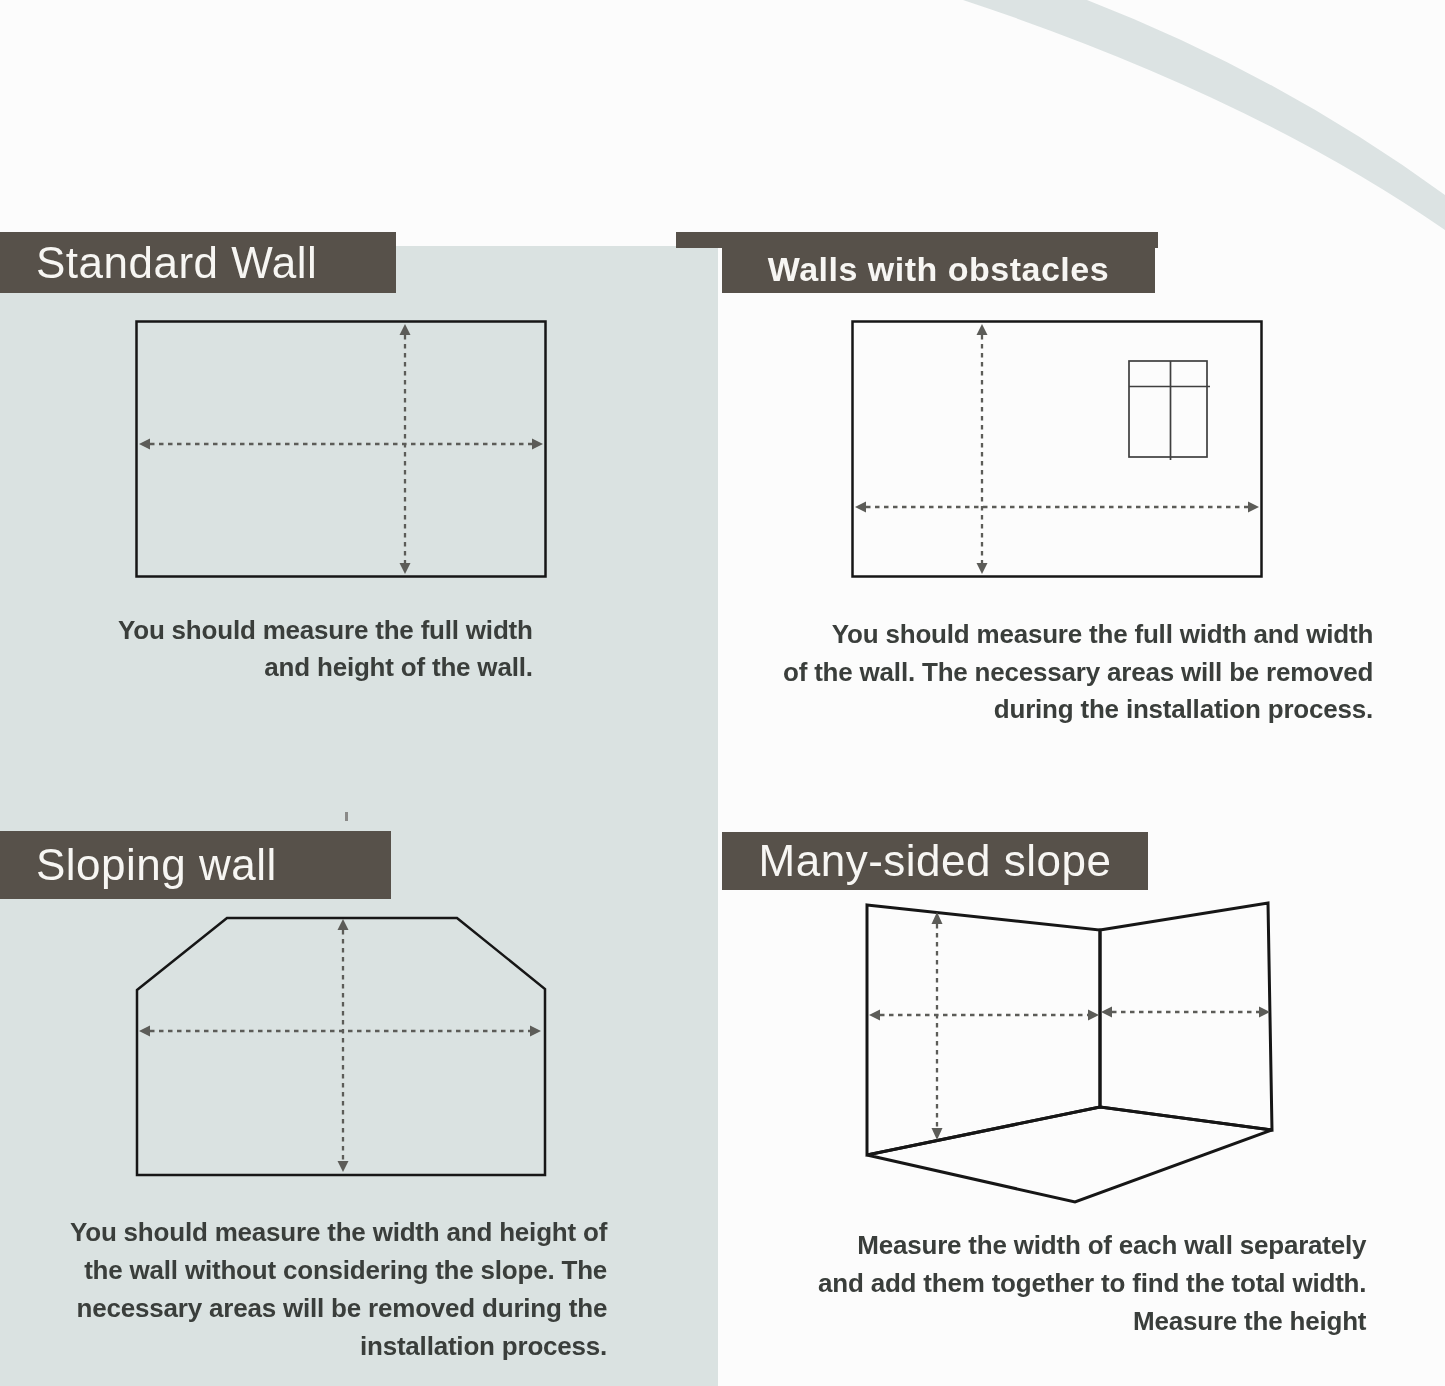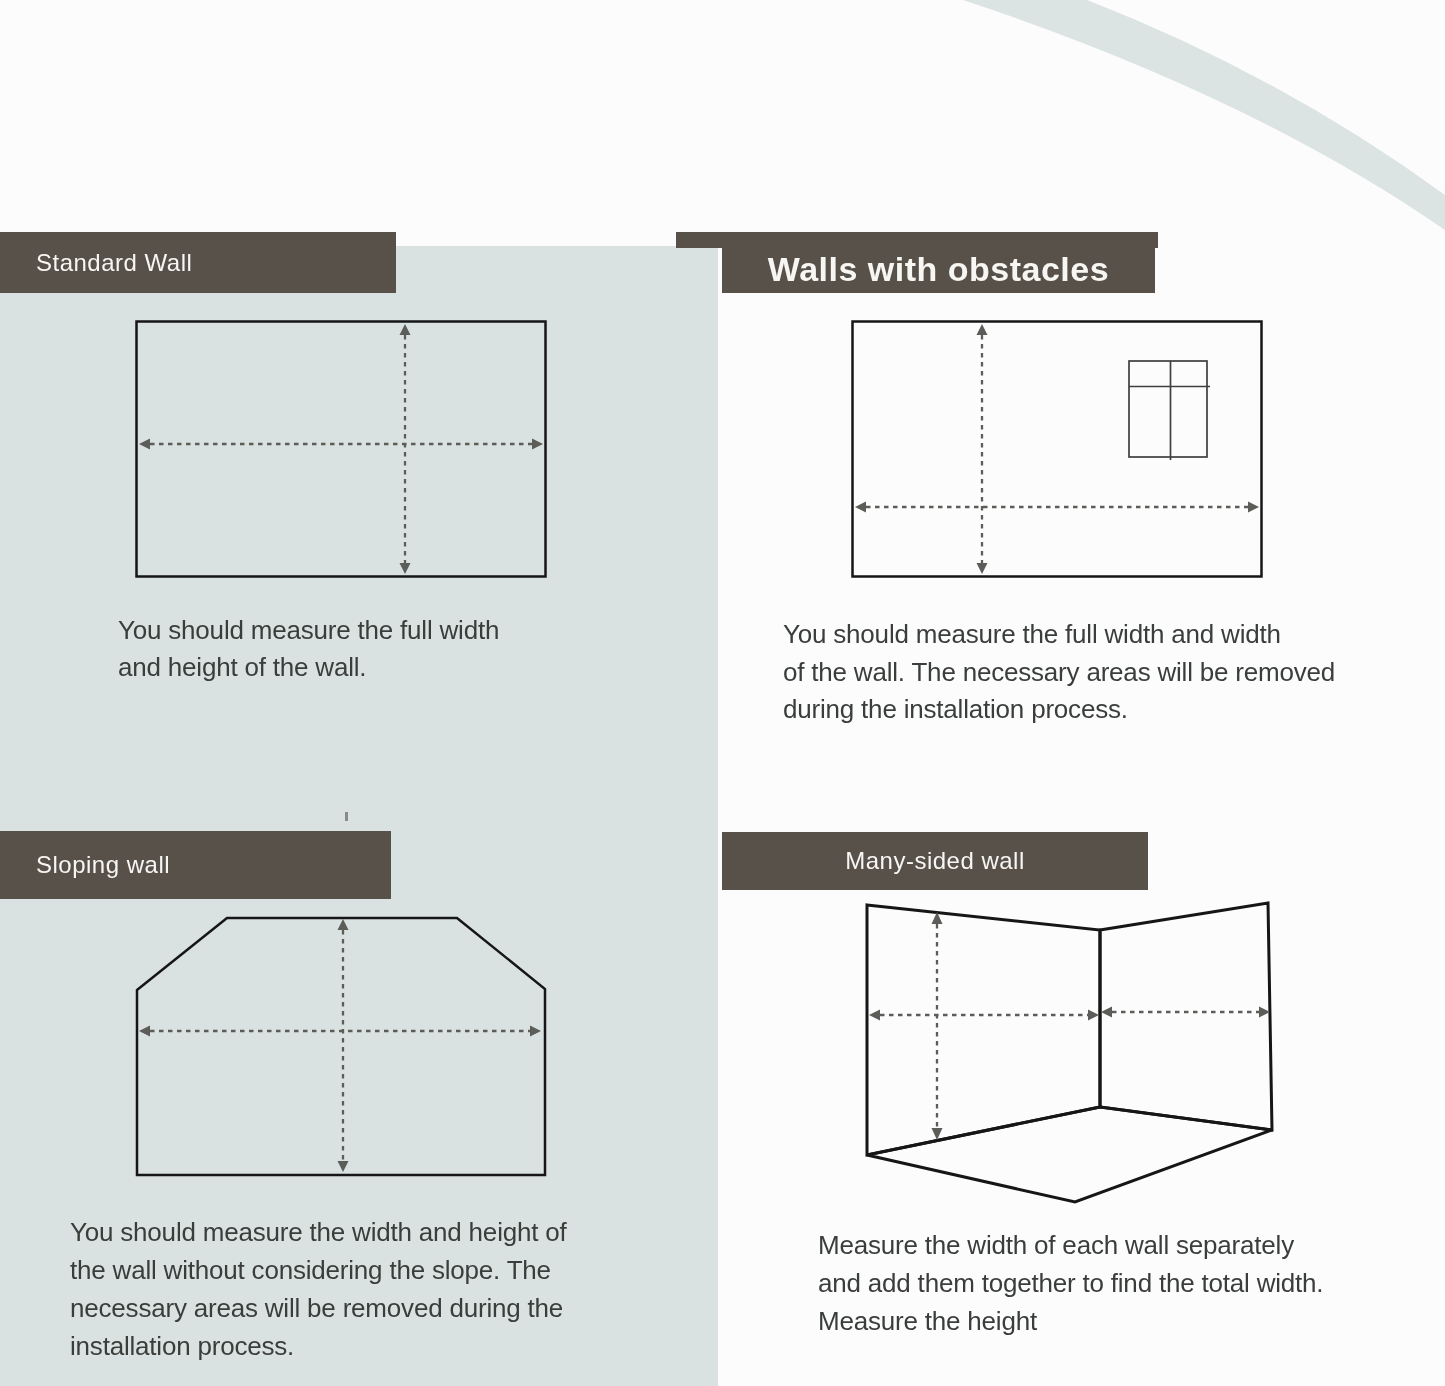--- a/index.html
+++ b/index.html
@@ -19,32 +19,32 @@
     left:0;top:246px;width:718px;height:1140px;background:var(--panel);
   }
   #page-title{
     left:0;top:44px;width:1405px;text-align:center;
     font-family:"Liberation Serif",serif;font-size:95px;line-height:95px;
     color:var(--title_text);letter-spacing:-1px;white-space:nowrap;
   }
   .header-bar{
     background:var(--bar);color:var(--header_text);
     display:flex;align-items:center;
-    font-size:24px;letter-spacing:0.5px;white-space:nowrap;
+    font-size:44px;letter-spacing:0.5px;white-space:nowrap;
   }
   .header-left{justify-content:flex-start;padding-left:36px;}
   .header-center{justify-content:center;}
   #std-bar{left:0;top:232px;width:360px;height:61px;}
   #obs-strip{left:676px;top:232px;width:482px;height:16px;background:var(--bar);}
   #obs-bar{left:722px;top:246px;width:433px;height:47px;font-size:34px;font-weight:bold;}
   #slope-bar{left:0;top:831px;width:355px;height:68px;}
   #many-bar{left:722px;top:832px;width:426px;height:58px;}
   .desc{
     color:var(--body_text);font-size:26px;line-height:37px;
-    font-weight:400;letter-spacing:-0.2px;white-space:pre-line;
+    font-weight:700;letter-spacing:-0.2px;white-space:pre-line;text-align:right;
   }
   #std-desc{left:118px;top:612px;}
   #obs-desc{left:783px;top:616px;line-height:37.5px;}
   #slope-desc{left:70px;top:1213px;line-height:38px;}
   #many-desc{left:818px;top:1226px;line-height:38px;}
   #stray-mark{left:345px;top:812px;width:3px;height:9px;background:#8a8a88;}
   svg .outline{fill:none;stroke:var(--outline);stroke-width:2.5;}
   svg .thick{stroke-width:3;}
   svg .dash{fill:none;stroke:var(--dash);stroke-width:2.3;stroke-dasharray:4.5 4.5;}
   svg .ah{fill:var(--dash);stroke:none;}
@@ -71,21 +71,21 @@
   <div class="abs" id="obs-strip"></div>
   <div class="abs header-bar header-center" id="obs-bar">
     <span>Walls with obstacles</span>
   </div>
 
   <div class="abs header-bar header-left" id="slope-bar">
     <span>Sloping wall</span>
   </div>
 
   <div class="abs header-bar header-center" id="many-bar">
-    <span>Many-sided wall</span>
+    <span>Many-sided slope</span>
   </div>
 
   <svg class="abs" style="left:135px;top:320px;" width="412" height="258" viewBox="0 0 412 258">
     <rect class="outline" x="1.5" y="1.5" width="409" height="255"></rect>
     <g>
       <line class="dash" x1="270" y1="15" x2="270" y2="243"></line>
       <polygon class="ah" points="270,4 264.5,15 275.5,15"></polygon>
       <polygon class="ah" points="270,254 264.5,243 275.5,243"></polygon>
     </g>
     <g>

